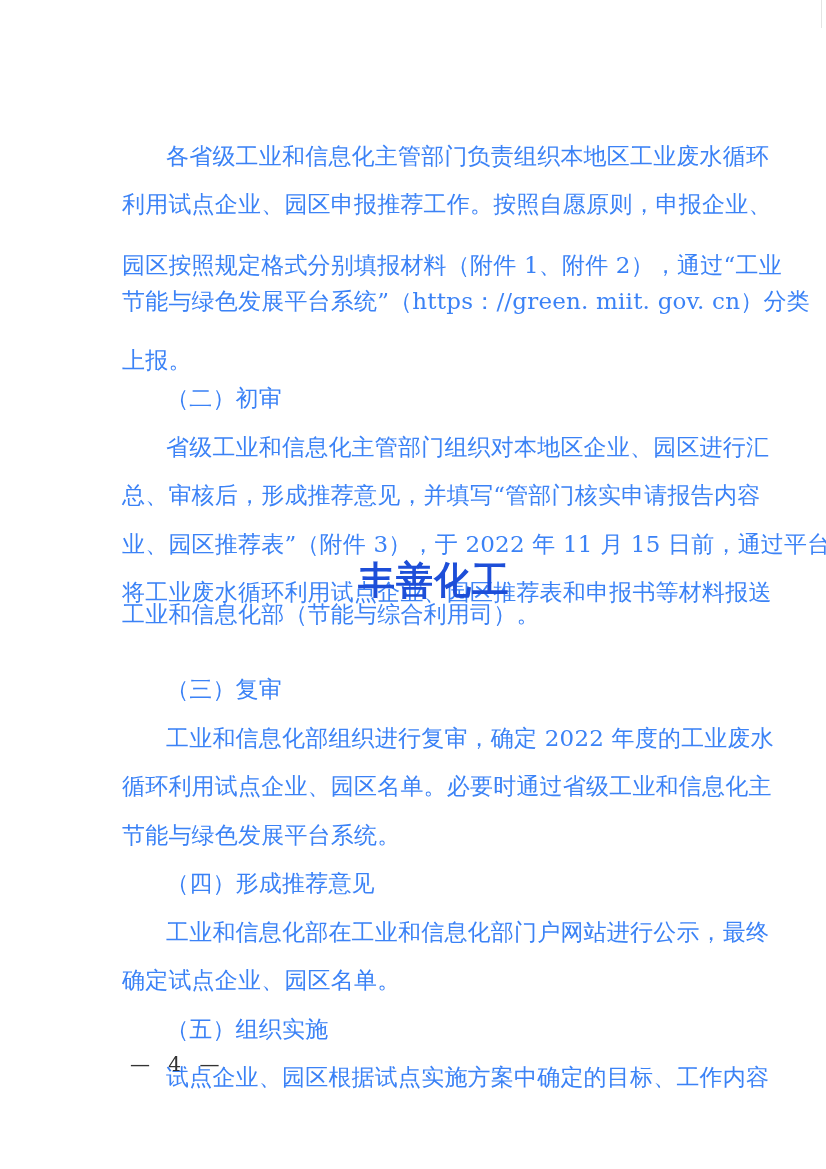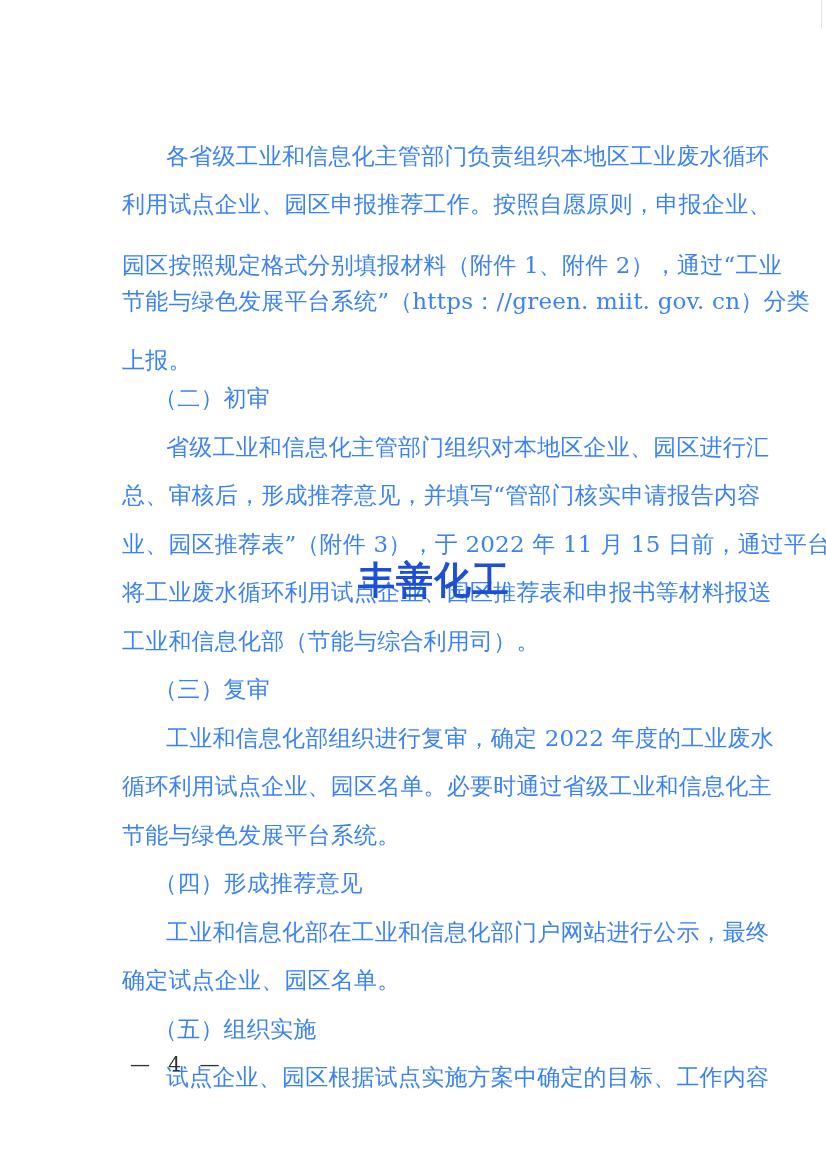--- a/index.html
+++ b/index.html
@@ -22,21 +22,21 @@
       height: 40px;
       font-size: 23px;
       line-height: 40px;
       white-space: nowrap;
       letter-spacing: 0.2px;
       color: #3b82f6;
     }
     .just { width: 596px; text-align: justify; text-align-last: justify; }
     .indent { left: 44px; }
     .indent.just { width: 552px; }
-    .heading { left: 32px; }
+    .heading { left: 44px; }
     .page-number {
       position: absolute;
       left: 130px; top: 1044px;
       font-size: 20px; line-height: 40px;
       color: #333;
       letter-spacing: 6px;
     }
     .watermark {
       position: absolute;
       left: 338px; top: 561px;
@@ -68,21 +68,21 @@
   <div class="line just" style="top:109px">园区按照规定格式分别填报材料（附件 1、附件 2），通过“工业</div>
   <div class="line just" style="top:145px">节能与绿色发展平台系统”（https：//green. miit. gov. cn）分类</div>
   <div class="line" style="top:204px">上报。</div>
 
   <div class="line heading" style="top:242px">（二）初审</div>
 
   <div class="line indent just" style="top:291px">省级工业和信息化主管部门组织对本地区企业、园区进行汇</div>
   <div class="line just" style="top:339px">总、审核后，形成推荐意见，并填写“管部门核实申请报告内容</div>
   <div class="line just" style="top:388px">业、园区推荐表”（附件 3），于 2022 年 11 月 15 日前，通过平台</div>
   <div class="line just" style="top:436px">将工业废水循环利用试点企业、园区推荐表和申报书等材料报送</div>
-  <div class="line" style="top:485px">工业和信息化部（节能与综合利用司）。</div>
+  <div class="line" style="top:458px">工业和信息化部（节能与综合利用司）。</div>
 
   <div class="line heading" style="top:533px">（三）复审</div>
 
   <div class="line indent just" style="top:582px">工业和信息化部组织进行复审，确定 2022 年度的工业废水</div>
   <div class="line just" style="top:630px">循环利用试点企业、园区名单。必要时通过省级工业和信息化主</div>
   <div class="line" style="top:679px">节能与绿色发展平台系统。</div>
 
   <div class="line heading" style="top:727px">（四）形成推荐意见</div>
 
   <div class="line indent just" style="top:776px">工业和信息化部在工业和信息化部门户网站进行公示，最终</div>

